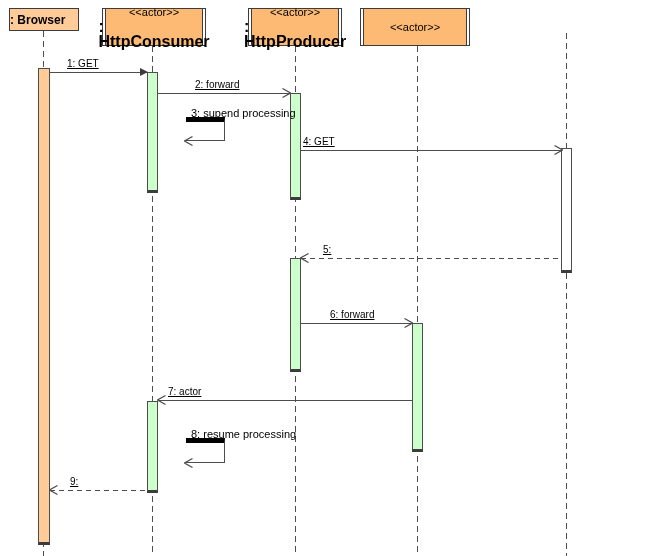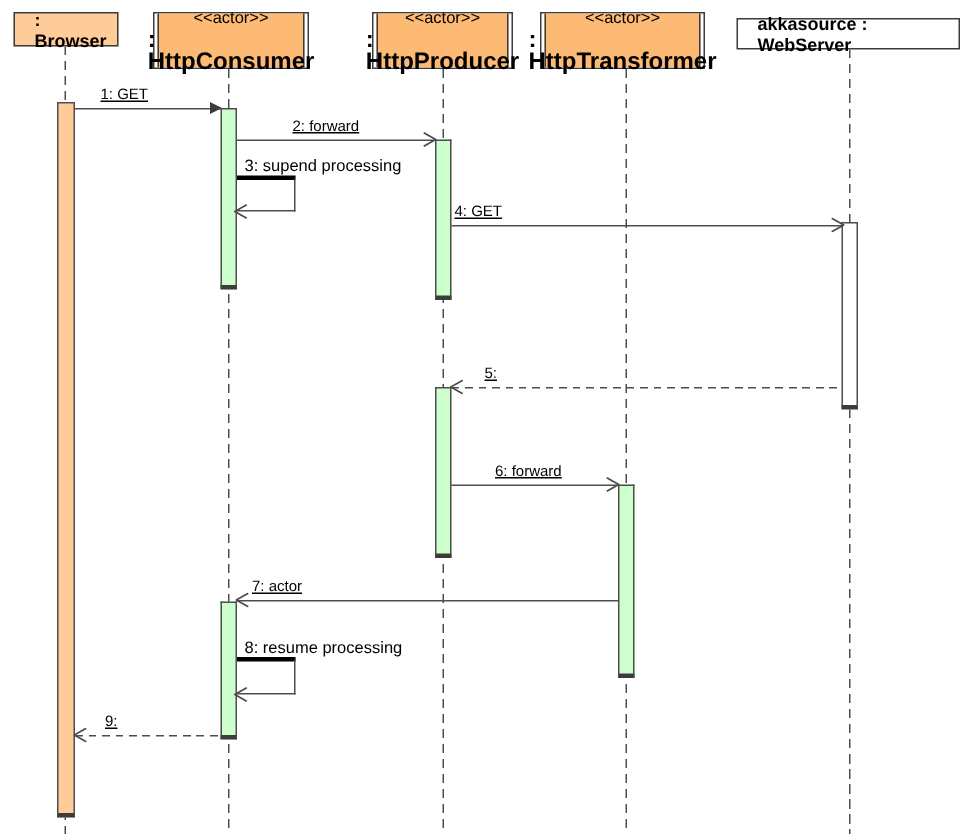--- a/index.html
+++ b/index.html
@@ -6,21 +6,21 @@
   html,body { background:#ffffff; }
   body { font-family:"Liberation Sans", sans-serif; color:#000; }
   .canvas { position:relative; width:650px; height:556px; background:#ffffff; overflow:hidden; }
 
   
   .lifeline { position:absolute; width:1px; z-index:1;
     background:repeating-linear-gradient(to bottom,#4d4d4d 0 6px,transparent 6px 10px); }
 
   
   .pbox { position:absolute; border:1px solid #3c3c3c; display:flex; align-items:center;
-    justify-content:flex-start; font-weight:bold; font-size:12px; z-index:4;padding-left:13px; }
+    justify-content:flex-start; font-weight:bold; font-size:12px; z-index:4; }
   .pbox.orange { background:#ffcc99; }
   .pbox.plain  { background:#ffffff; }
   .actorbox { position:absolute; border:1px solid #3c3c3c; background:#ffffff; padding:0 2px; z-index:4; }
   .actorbox .inner { height:100%; border-left:1px solid #3c3c3c; border-right:1px solid #3c3c3c;
     background:#fdba74; display:flex; flex-direction:column; align-items:center; justify-content:center; }
   .stereotype { font-size:11px; line-height:13px; }
   .actorname  { font-size:16px; line-height:15px; font-weight:bold; }
 
   
   .bar { position:absolute; border:1px solid #4d4d4d; border-bottom:3px solid #3c3c3c;
@@ -33,22 +33,22 @@
   .msg .line { position:absolute; left:0; right:0; top:0; height:1px; background:#4d4d4d; }
   .msg.dashed .line { background:repeating-linear-gradient(to right,#4d4d4d 0 5px,transparent 5px 9px); }
   .msg .label { position:absolute; top:-15px; font-size:10px; line-height:13px; white-space:nowrap;text-decoration:underline; }
   .head { position:absolute; top:-5px; width:10px; height:10px; }
   .head.right { right:-1px; }
   .head.left  { left:-1px; }
   .tri-right { position:absolute; right:-1px; top:-4px; width:0; height:0;
     border-left:8px solid #3c3c3c; border-top:4px solid transparent; border-bottom:4px solid transparent; }
 
   
-  .selfloop { position:absolute; border-top:3px solid #000000; border-right:1px solid #4d4d4d;
-    border-bottom:1px solid #4d4d4d; z-index:3; }
+  .selfloop { position:absolute; border-top:5px solid #000000; border-right:1px solid #4d4d4d;
+    border-bottom:1px solid #4d4d4d; z-index:3;margin-left:28px; }
   .selfloop .label { position:absolute; top:-15px; left:5px; font-size:11px; line-height:13px; white-space:nowrap; }
   .selfloop .head { left:-2px; top:auto; bottom:-6px; }
 </style>
 </head>
 <body>
 
 <div class="canvas">
 
   <div class="lifeline" style="left:43px;top:31px;height:525px;"></div>
   <div class="lifeline" style="left:152px;top:46px;height:510px;"></div>
@@ -78,27 +78,23 @@
   <div class="actorbox" style="left:248px;top:8px;width:94px;height:38px;">
     <div class="inner">
       <div class="stereotype">&lt;&lt;actor&gt;&gt;</div>
       <div class="actorname">: HttpProducer</div>
     </div>
   </div>
 
   <div class="actorbox" style="left:360px;top:8px;width:110px;height:38px;">
     <div class="inner">
       <div class="stereotype">&lt;&lt;actor&gt;&gt;</div>
-      <div class="actorname">: HttpTransformer</div>
     </div>
   </div>
 
-  <div class="pbox plain" style="left:491px;top:12px;width:149px;height:21px;">
-    <span>akkasource : WebServer</span>
-  </div>
 
   <div class="msg" style="left:50px;top:72px;width:97px;">
     <div class="line"></div>
     <span class="label" style="left:17px;">1: GET</span>
     <span class="tri-right"></span>
   </div>
 
   <div class="msg" style="left:158px;top:93px;width:132px;">
     <div class="line"></div>
     <span class="label" style="left:37px;">2: forward</span>

